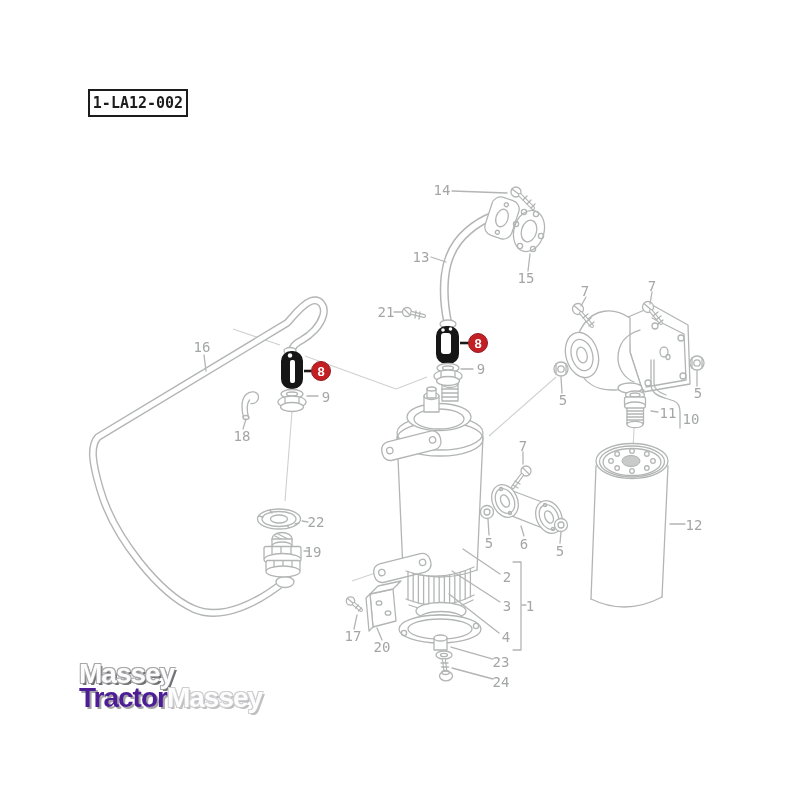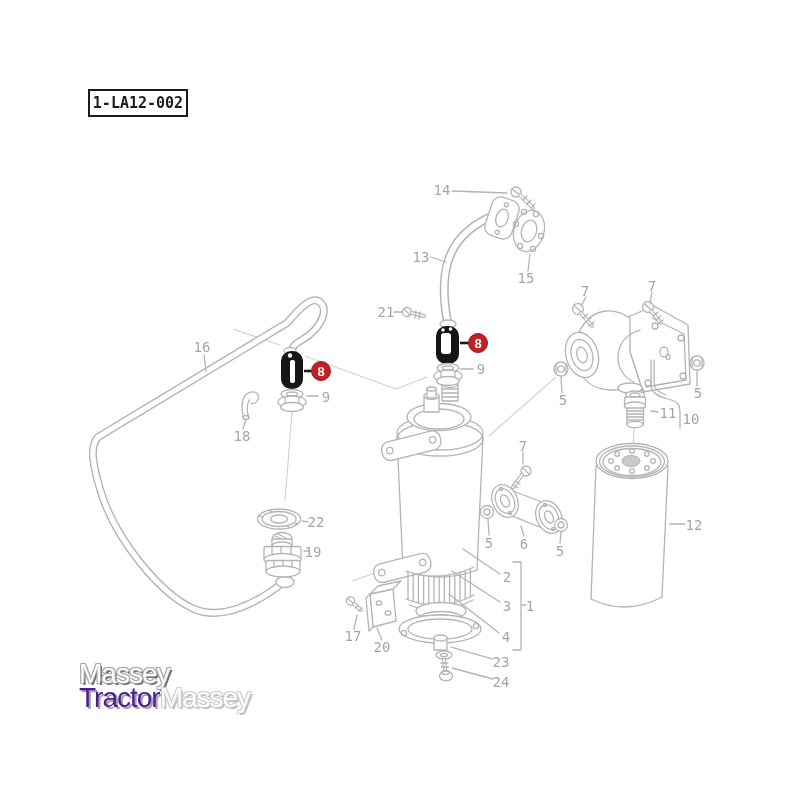--- a/index.html
+++ b/index.html
@@ -20,21 +20,21 @@
   .shaft-o { stroke:#b3b5b5; stroke-width:4; fill:none; stroke-linecap:round; }
   .shaft-i { stroke:#ffffff; stroke-width:1.8; fill:none; stroke-linecap:round; }
   .plabel { font-family:"DejaVu Sans Mono", monospace; font-size:14px; fill:#a4a6a6;
             text-anchor:middle; dominant-baseline:central; }
   .blackpart { fill:#161616; stroke:none; }
   .wdetail { fill:#ffffff; stroke:none; }
   .badge circle { fill:#c32026; stroke:#951a1e; stroke-width:1; }
   .badge text { fill:#ffffff; font-weight:bold; font-size:13px; text-anchor:middle;
                 dominant-baseline:central; font-family:"Liberation Sans", sans-serif; }
   .badge line { stroke:#1a1a1a; stroke-width:2.6; }
-  .logo { position:absolute; left:79px; top:662px; font-weight:normal; letter-spacing:-1px;
+  .logo { position:absolute; left:79px; top:662px; font-weight:bold; letter-spacing:-1px;
           line-height:24px; font-size:28px; }
   .logo-line1 { color:#fcfcfc;
       text-shadow:-1px -1px 0 #a8a8ab, 1px -1px 0 #a8a8ab, -1px 1px 0 #a8a8ab, 2px 2px 0 #717174; }
   .t-red  { color:#4c1d95; text-shadow:2px 2px 0 #a3a3a6; }
   .t-gray { color:#fdfdfd;
       text-shadow:-1px -1px 0 #cfcfd1, 1px -1px 0 #cfcfd1, -1px 1px 0 #cfcfd1, 2px 2px 0 #bfbfc1; }
 </style>
 </head>
 <body>
 

